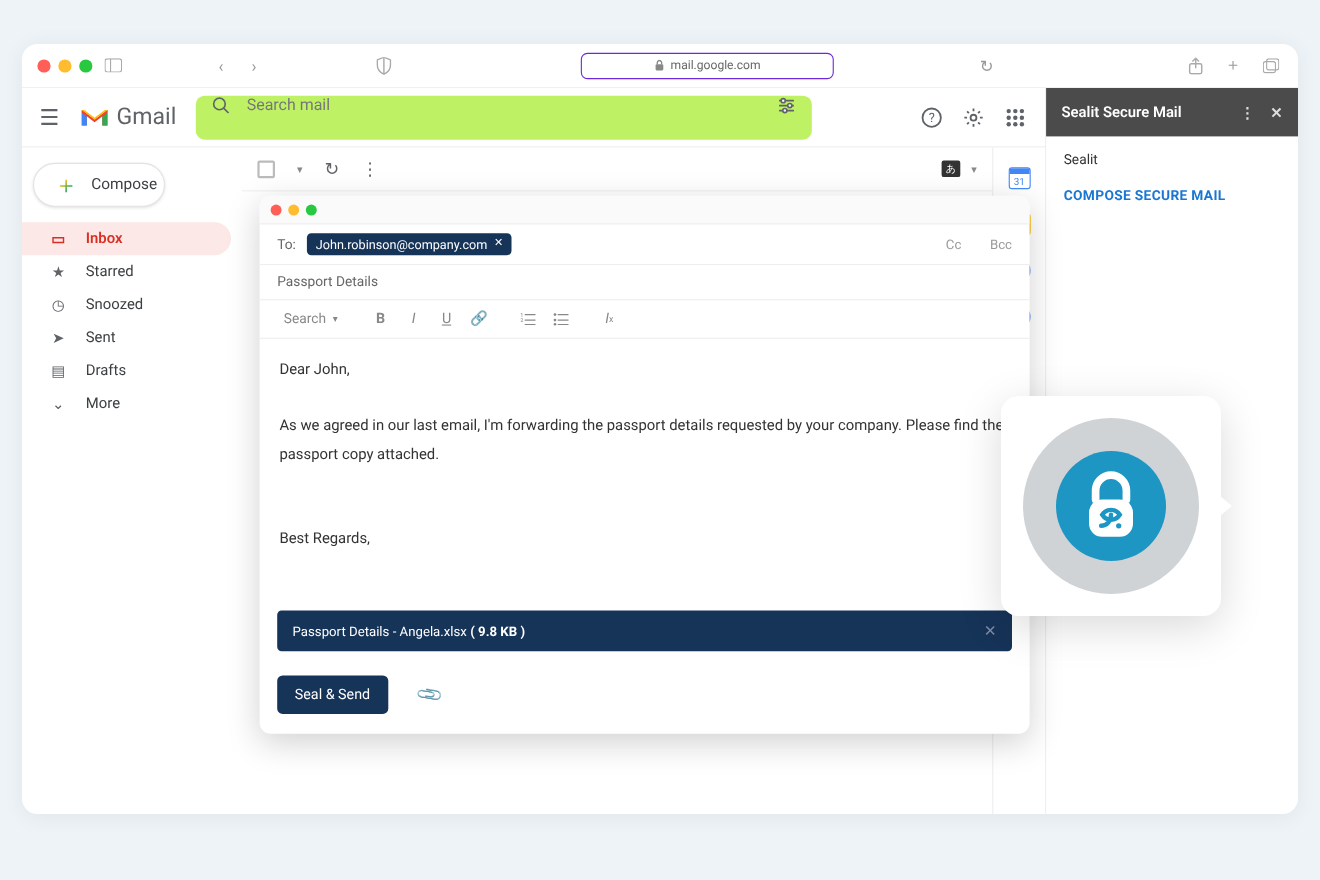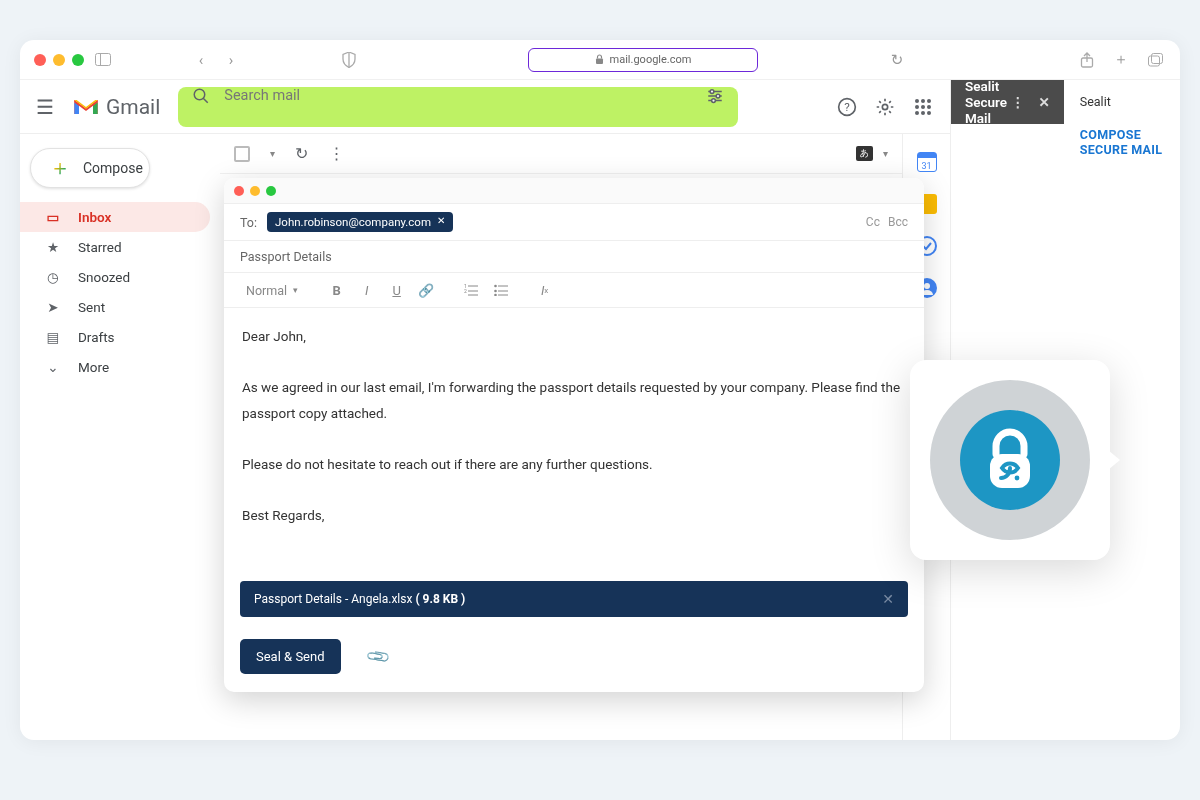--- a/index.html
+++ b/index.html
@@ -27,38 +27,38 @@
 .plus{font-size:22px;font-weight:400;background:linear-gradient(135deg,#ea4335,#fbbc04 40%,#34a853 60%,#4285f4);-webkit-background-clip:text;color:transparent}
 .navitem{height:30px;display:flex;align-items:center;gap:16px;padding:0 12px 0 24px;font-size:13.5px;color:#3c4043;border-radius:0 16px 16px 0;margin-right:10px}
 .navitem.active{background:#fce8e6;color:#d93025;font-weight:600}
 .navitem .ni{width:18px;text-align:center;color:#5f6368}
 .navitem.active .ni{color:#d93025}
 .listarea{flex:1;position:relative}
 .toolbar{height:40px;display:flex;align-items:center;padding:0 14px;gap:20px;color:#5f6368;border-bottom:1px solid #f0f0f0}
 .toolbar .chk{width:16px;height:16px;border:2px solid #bbb;border-radius:2px}
 .toolbar .right{margin-left:auto;display:flex;gap:10px;align-items:center}
 .toolbar .badge{background:#333;color:#fff;font-size:9px;padding:1px 4px;border-radius:2px}
-.compose-window{position:absolute;left:4px;top:44px;width:700px;background:#fff;border-radius:10px;box-shadow:0 8px 30px rgba(0,0,0,0.18);overflow:hidden}
+.compose-window{position:absolute;left:16px;top:44px;width:700px;background:#fff;border-radius:10px;box-shadow:0 8px 30px rgba(0,0,0,0.18);overflow:hidden}
 .cw-header{height:26px;display:flex;align-items:center;padding:0 10px;gap:6px;background:#fafafa;border-bottom:1px solid #eee}
 .cw-header .dot{width:10px;height:10px}
 .cw-row{padding:8px 16px;border-bottom:1px solid #eee;display:flex;align-items:center;gap:10px;font-size:12.5px;color:#666}
 .chip{background:#163358;color:#fff;padding:3px 8px;border-radius:4px;font-size:11.5px;display:flex;gap:6px}
 .chip .x{font-size:10px;cursor:pointer}
-.ccbcc{margin-left:auto;color:#999;font-size:12px;display:flex;gap:8px}
+.ccbcc{margin-left:auto;color:#999;font-size:12px;display:flex;gap:26px}
 .fmtbar{display:flex;align-items:center;gap:4px;padding:6px 14px;border-bottom:1px solid #eee;color:#888}
 .fmtbar .sel{display:flex;align-items:center;gap:6px;font-size:12.5px;padding:2px 8px}
 .fmtbar .fb{width:26px;height:22px;display:flex;align-items:center;justify-content:center;font-size:13px}
 .bodytext{padding:16px 18px;font-size:13.5px;color:#333;line-height:1.9;min-height:170px}
 .attach{margin:10px 16px;background:#163358;color:#fff;border-radius:4px;padding:10px 14px;font-size:12px;display:flex;align-items:center}
 .attach .ax{margin-left:auto;color:#7a8ba3;font-size:14px}
 .sendrow{padding:12px 16px 18px;display:flex;align-items:center;gap:28px}
 .sendbtn{background:#163358;color:#fff;border:none;border-radius:5px;padding:10px 16px;font-size:13px}
 .apprail{width:48px;border-left:1px solid #eee;display:flex;flex-direction:column;align-items:center;gap:22px;padding-top:18px}
 .apprail .ai{width:20px;height:20px;border-radius:3px}
-.side-panel{width:230px;border-left:1px solid #eee;display:flex;flex-direction:row}
+.side-panel{width:230px;border-left:1px solid #eee;display:flex;flex-direction:column}
 .sp-head{background:#4b4b4b;color:#fff;height:44px;display:flex;align-items:center;padding:0 14px;font-size:13.5px;font-weight:600}
 .sp-head .sr{margin-left:auto;display:flex;gap:14px;color:#ddd}
 .sp-body{padding:14px 16px;font-size:13px}
 .sp-title{font-weight:400;color:#333;margin-bottom:18px;font-size:12.5px}
 .sp-link{color:#1976d2;font-weight:700;font-size:12.5px;letter-spacing:.3px}
 .callout{position:absolute;right:70px;top:320px;width:200px;height:200px;background:#fff;border-radius:16px;box-shadow:0 10px 40px rgba(0,0,0,0.15);display:flex;align-items:center;justify-content:center}
 .callout::after{content:"";position:absolute;right:-10px;top:90px;width:0;height:0;border-top:10px solid transparent;border-bottom:10px solid transparent;border-left:12px solid #fff}
 .ring{width:160px;height:160px;border-radius:50%;background:#cfd3d6;display:flex;align-items:center;justify-content:center}
 .inner{width:100px;height:100px;border-radius:50%;background:#1d96c4;display:flex;align-items:center;justify-content:center}
 svg{display:block}
@@ -231,21 +231,21 @@
               <span class="ccbcc">
                 <span>Cc</span>
                 <span>Bcc</span>
               </span>
             </div>
             <div class="cw-row">
               <span>Passport Details</span>
             </div>
             <div class="fmtbar">
               <div class="sel">
-                  <span>Normal</span>
+                  <span>Search</span>
                   <span style="font-size:9px">▾</span>
                 </div>
               <div style="width:10px"></div>
               <div class="fb">
                   <b>B</b>
                 </div>
               <div class="fb">
                   <i>I</i>
                 </div>
               <div class="fb">
@@ -274,21 +274,21 @@
                 </div>
               <div style="width:10px"></div>
               <div class="fb">
                   <i>I</i>
                   <sub style="font-size:8px">x</sub>
                 </div>
             </div>
             <div class="bodytext">
               <div>Dear John,</div><br>
               <div>As we agreed in our last email, I'm forwarding the passport details requested by your company. Please find the passport copy attached.</div><br>
-              <div>Please do not hesitate to reach out if there are any further questions.</div><br>
+              <br>
               <div>Best Regards,</div><br>
             </div>
             <div class="attach">
               <span>Passport Details - Angela.xlsx</span>&nbsp;
               <b>( 9.8 KB )</b>
               <span class="ax">✕</span>
             </div>
             <div class="sendrow">
               <button class="sendbtn"><span>Seal &amp; Send</span></button>
               <span style="color:#999;transform:rotate(-40deg)">📎</span>

